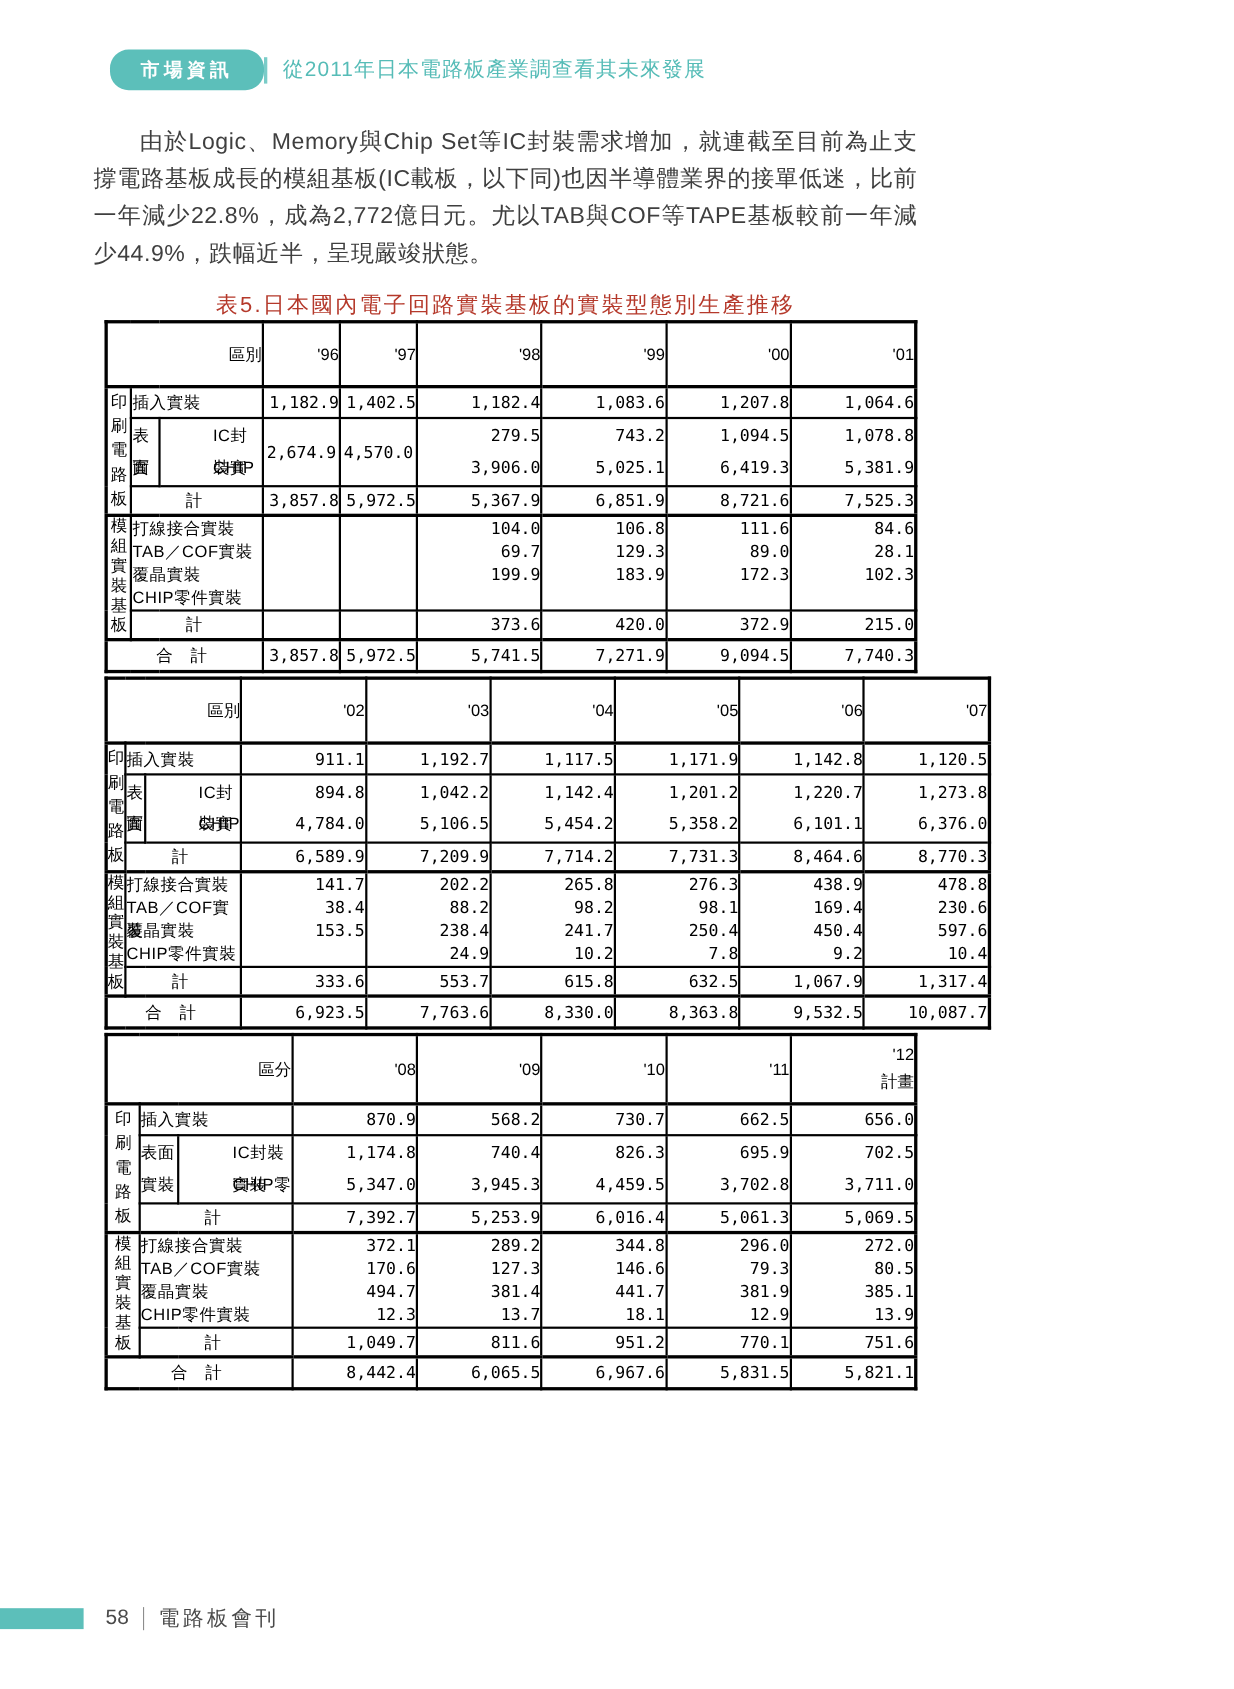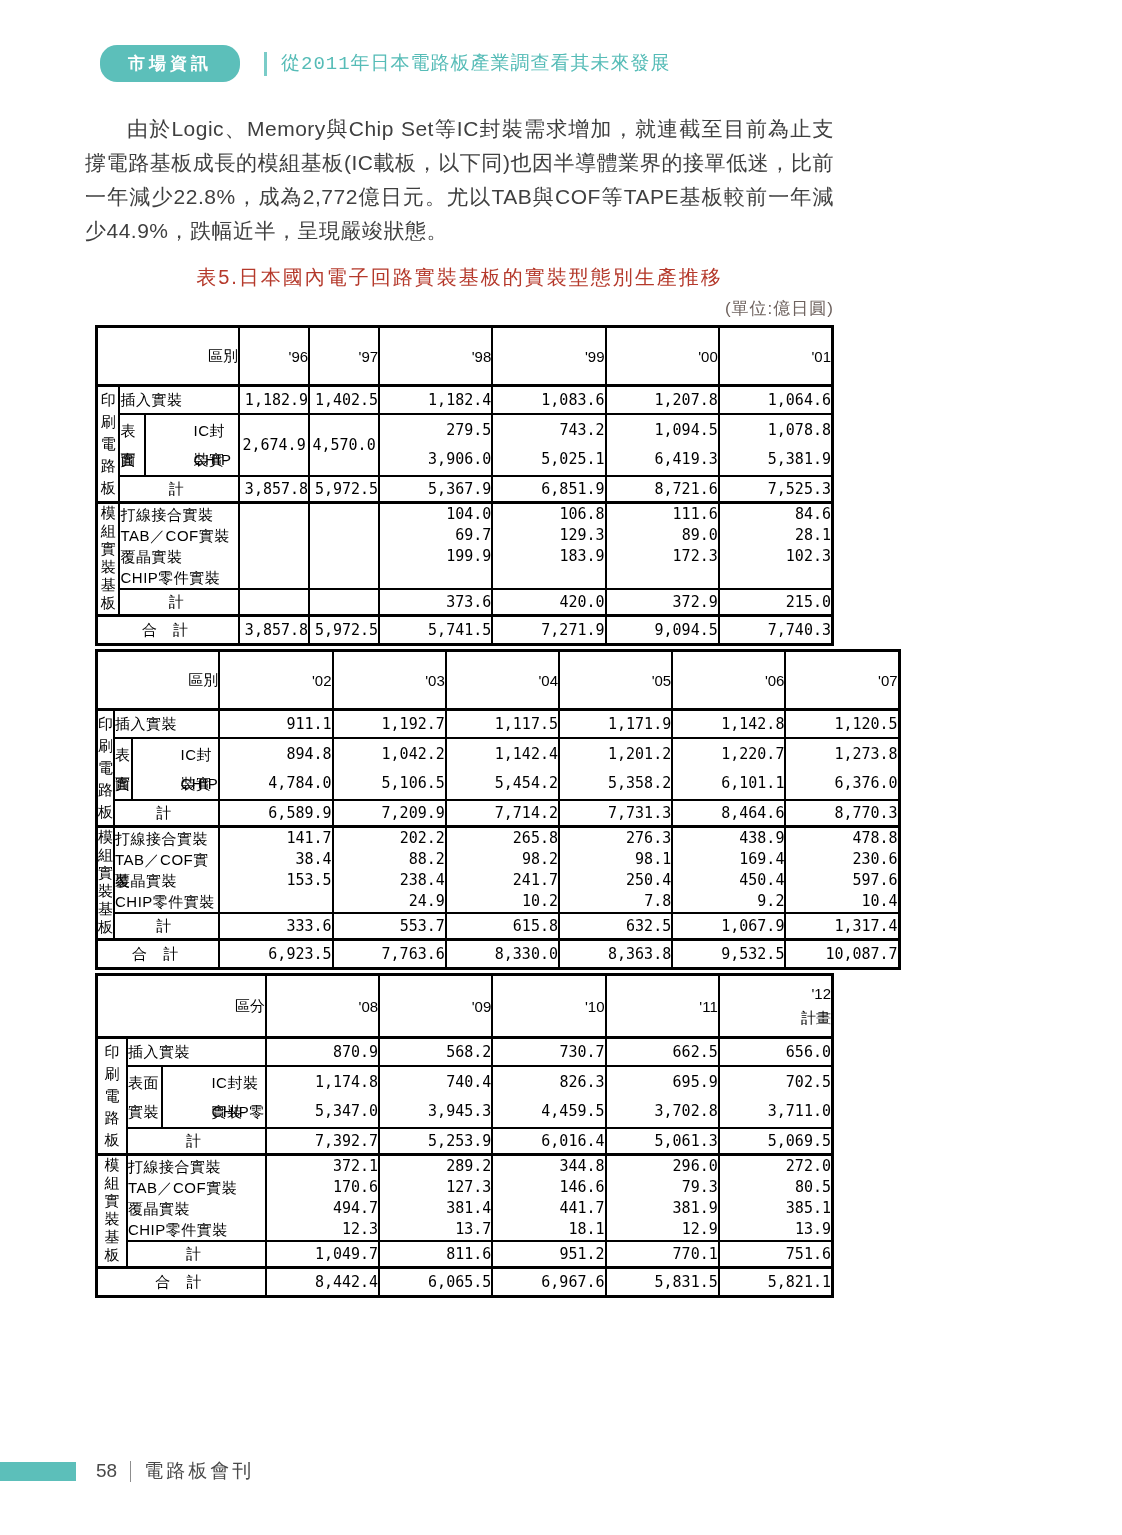--- a/index.html
+++ b/index.html
@@ -7,22 +7,22 @@
     width:916px;height:1535px;position:relative;background:#ffffff;
     font-family:"Liberation Sans",sans-serif;color:#303030;overflow:hidden;
   }
   
   .hdr{display:flex;align-items:center;padding:45px 0 0 100px;}
   .badge{
     background:#5cbfba;color:#ffffff;font-size:17px;font-weight:bold;
     letter-spacing:4px;padding:7px 28px;border-radius:17px;white-space:nowrap;
   }
   .hdr-title{
-    color:#56bcb7;font-size:19px;letter-spacing:1px;margin-left:24px;
-    border-left:3px solid #7accc8;padding-left:14px;line-height:24px;white-space:nowrap;font-family:Liberation Mono, monospace;
+    color:#56bcb7;font-size:19px;letter-spacing:1px;
+    border-left:3px solid #7accc8;padding-left:14px;line-height:24px;white-space:nowrap;
   }
   
   .content{margin:30px 82px 0 85px;}
   p.body{
     font-size:21px;line-height:34px;color:#3f3f3f;text-align:justify;
     text-indent:2em;margin:0 0 9px 0;letter-spacing:0.5px;
   }
   .table-title{
     text-align:center;color:#b5392b;font-size:20px;margin-top:16px;
     letter-spacing:2px;font-weight:normal;
@@ -68,21 +68,20 @@
 
   <div class="hdr">
     <span class="badge">市場資訊</span>
     <span class="hdr-title">從2011年日本電路板產業調查看其未來發展</span>
   </div>
 
   <div class="content">
     <p class="body">由於Logic、Memory與Chip Set等IC封裝需求增加，就連截至目前為止支撐電路基板成長的模組基板(IC載板，以下同)也因半導體業界的接單低迷，比前一年減少22.8%，成為2,772億日元。尤以TAB與COF等TAPE基板較前一年減少44.9%，跌幅近半，呈現嚴竣狀態。</p>
 
     <div class="table-title">表5.日本國內電子回路實裝基板的實裝型態別生產推移</div>
-    <div class="unit-note">(單位:億日圓)</div>
 
     <div id="table-root">
         <table class="ptable s1">
           <colgroup>
             <col class="c-g">
             <col class="c-a">
             <col class="c-b">
             <col class="c-y">
             <col class="c-y">
             <col class="c-y">

